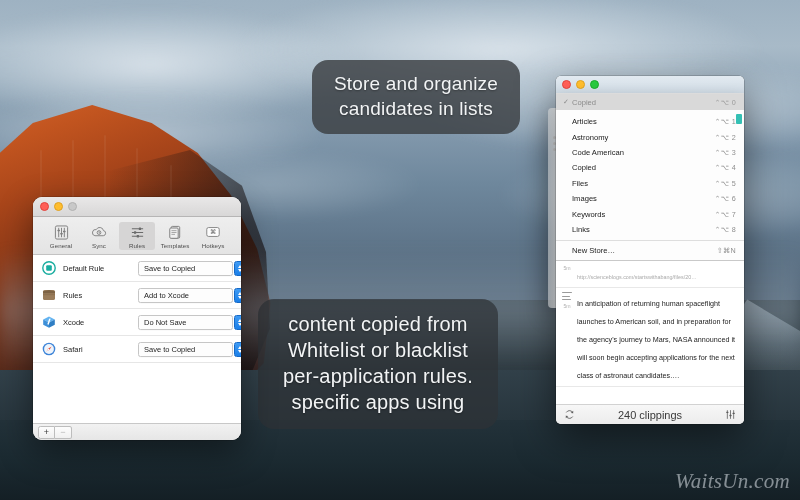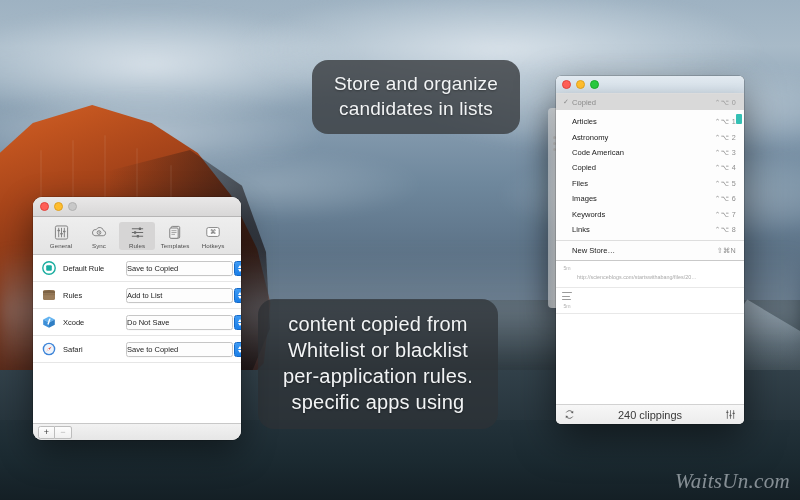--- a/index.html
+++ b/index.html
@@ -139,21 +139,21 @@
     padding:0 8px 0 9px;
     border-bottom:.5px solid #e6e6e6;
   }
   .rule-icon { width:14px; height:14px; flex:0 0 auto; border-radius:3px; }
   .rule-name { font-size:7.5px; color:#1d1d1d; width:56px; flex:0 0 auto; }
   .popup {
     flex:1 1 auto; height:15px; position:relative;
     background:#fdfdfd;
     border:.5px solid #c6c6c6; border-radius:2.5px;
     box-shadow:0 .5px 0 rgba(0,0,0,.04);
-    display:flex; align-items:center; 
+    display:flex; align-items:center; padding-left:5px;margin-left:12px;
   }
   .popup-label { font-size:7.5px; color:#1d1d1d; }
   .popup-arrows {
     position:absolute; right:-14px; top:-.5px;
     width:12px; height:15px; border-radius:2.5px;
     background:linear-gradient(to bottom,#3f9bf4,#1b7fe8);
     border:.5px solid #1569c7;
     display:flex; flex-direction:column; align-items:center; justify-content:center;
     gap:1px;
   }
@@ -404,21 +404,21 @@
     <div class="rule-row">
       <span class="rule-icon">
         <svg width="14" height="14" viewBox="0 0 14 14">
           <rect x="1" y="2" width="12" height="10" rx="1.6" fill="#9a7c5a"></rect>
           <path d="M1 5.2 L13 5.2 L13 3.4 L7 2 L1 3.4 Z" fill="#7d6244"></path>
           <rect x="1" y="6.2" width="12" height="1" fill="#86694a" opacity=".7"></rect>
         </svg>
       </span>
       <span class="rule-name">Rules</span>
       <span class="popup">
-        <span class="popup-label">Add to List</span>
+        <span class="popup-label">Add to Xcode</span>
         <span class="popup-arrows">
           <i class="chev up"></i>
             <i class="chev down"></i>
         </span>
       </span>
     </div>
 
     <div class="rule-row">
       <span class="rule-icon">
         <svg width="14" height="14" viewBox="0 0 14 14">
@@ -558,20 +558,23 @@
     </div>
 
     <div class="clip-entry">
       <span class="clip-gutter">
         <span class="clip-type-icon">
             <i></i>
             <i></i>
             <i></i>
           </span>
         <span class="clip-time">5m</span>
+      </span>
+      <span class="clip-main">
+        <span class="clip-text">In anticipation of returning human spaceflight launches to American soil, and in preparation for the agency's journey to Mars, NASA announced it will soon begin accepting applications for the next class of astronaut candidates….</span>
       </span>
     </div>
 
   </div>
 
   <div id="clip-statusbar">
     <span>
       <svg width="11" height="11" viewBox="0 0 14 14">
         <path d="M11.4 5.2A4.7 4.7 0 0 0 2.9 4.4" fill="none" stroke="#5a5a5a" stroke-width="1.1"></path>
         <path d="M2.6 8.8a4.7 4.7 0 0 0 8.5.8" fill="none" stroke="#5a5a5a" stroke-width="1.1"></path>

